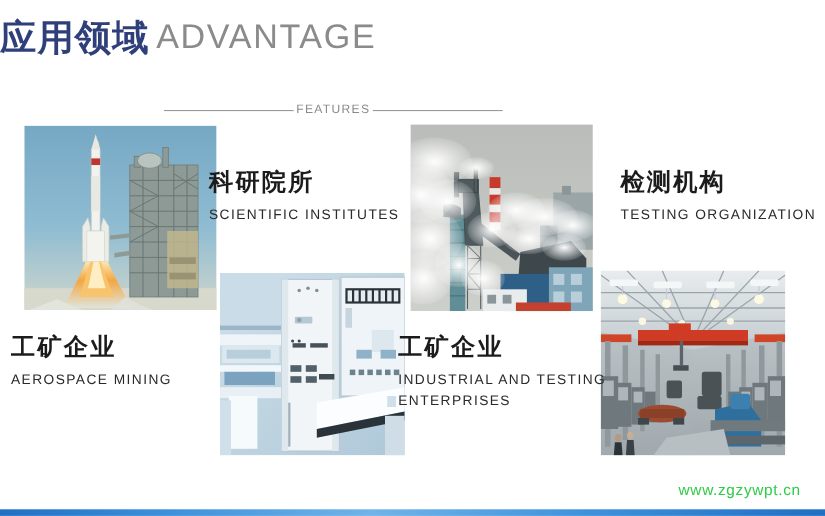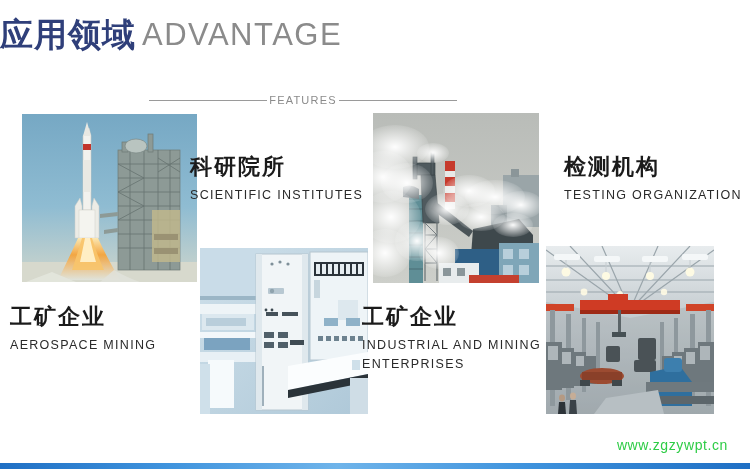--- a/index.html
+++ b/index.html
@@ -423,21 +423,21 @@
     <div class="en">AEROSPACE MINING</div>
   </div>
 
   <div class="label" id="label-institutes">
     <div class="cn">科研院所</div>
     <div class="en">SCIENTIFIC INSTITUTES</div>
   </div>
 
   <div class="label" id="label-industrial">
     <div class="cn">工矿企业</div>
-    <div class="en">INDUSTRIAL AND MINING</div>
+    <div class="en">INDUSTRIAL AND TESTING</div>
     <div class="en" style="margin-top:0">ENTERPRISES</div>
   </div>
 
   <div class="label" id="label-testing">
     <div class="cn">检测机构</div>
     <div class="en">TESTING ORGANIZATION</div>
   </div>
 
   <div class="watermark">www.zgzywpt.cn</div>
 

